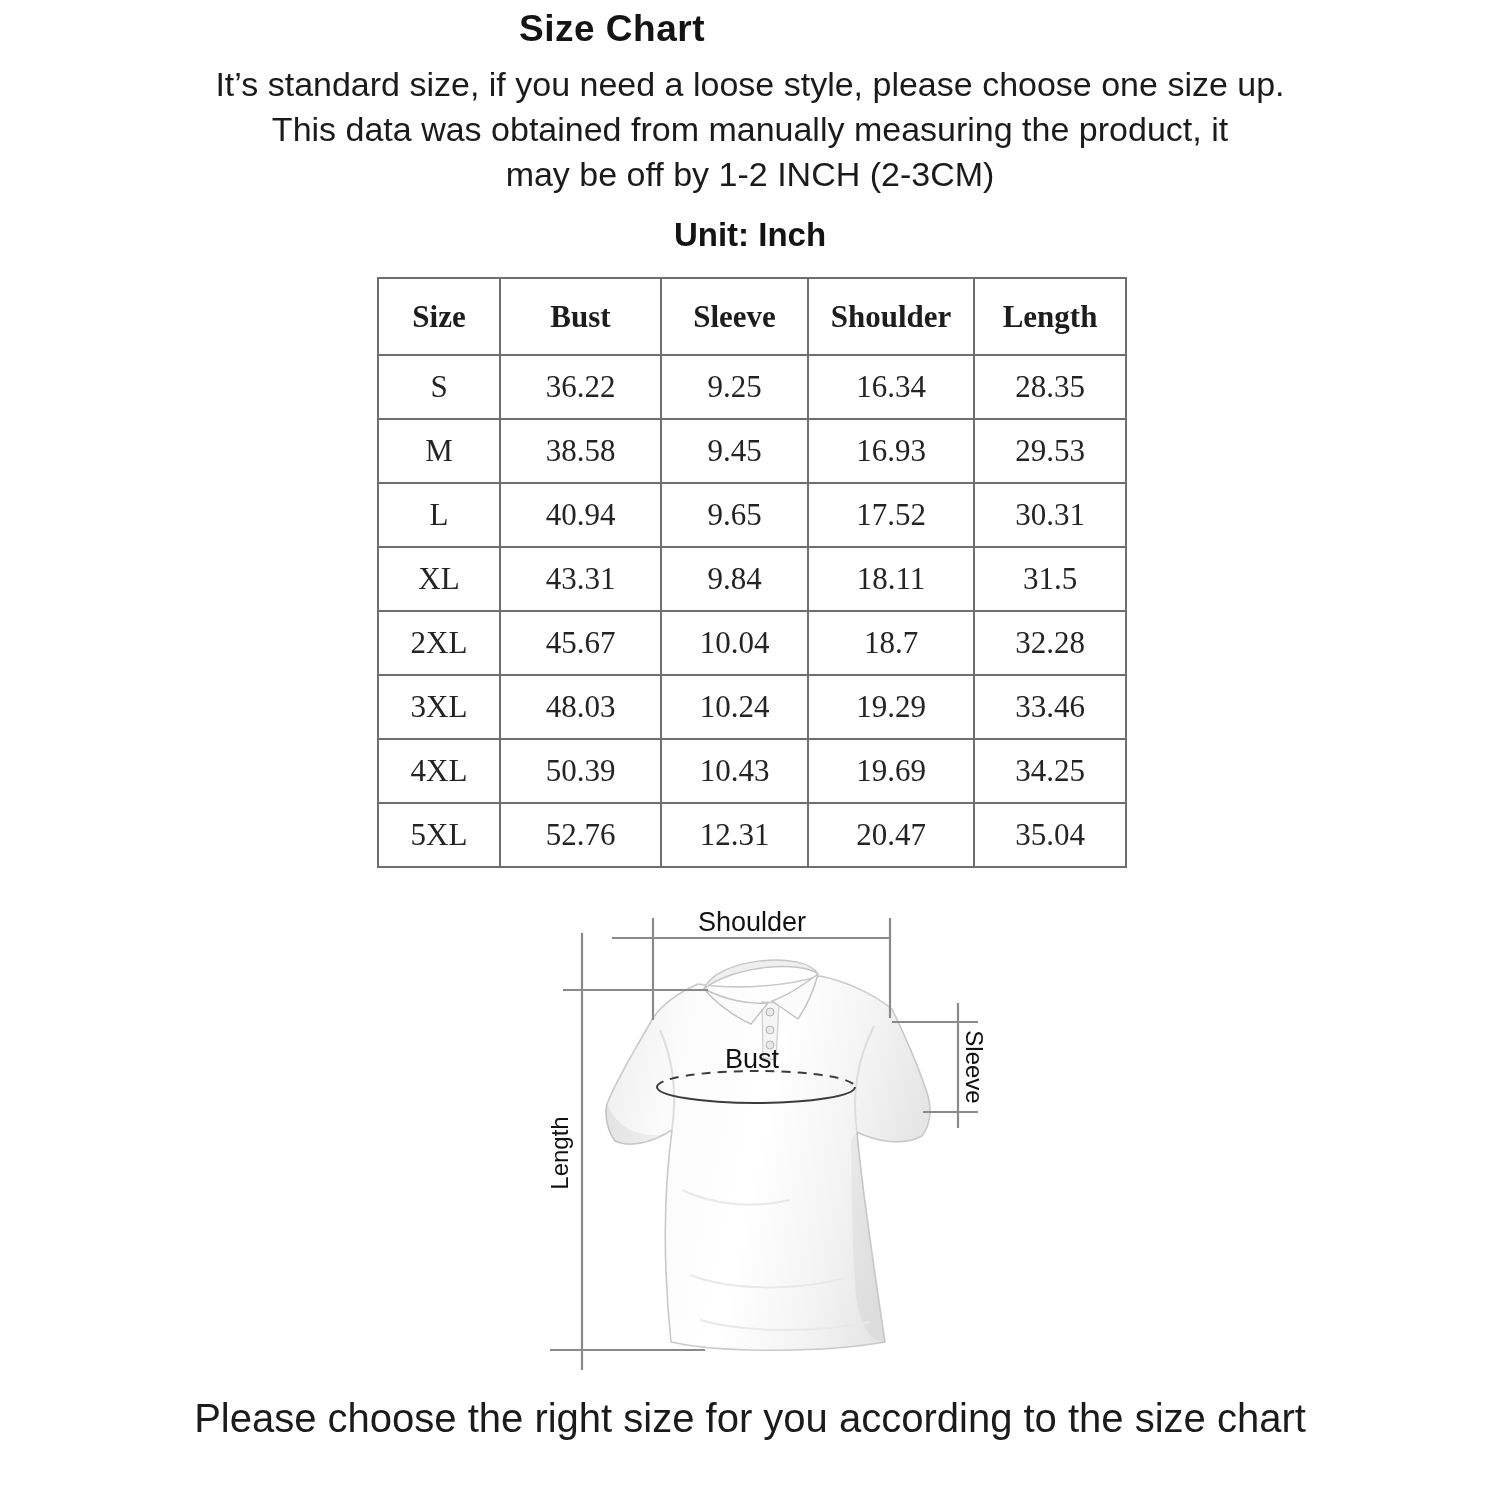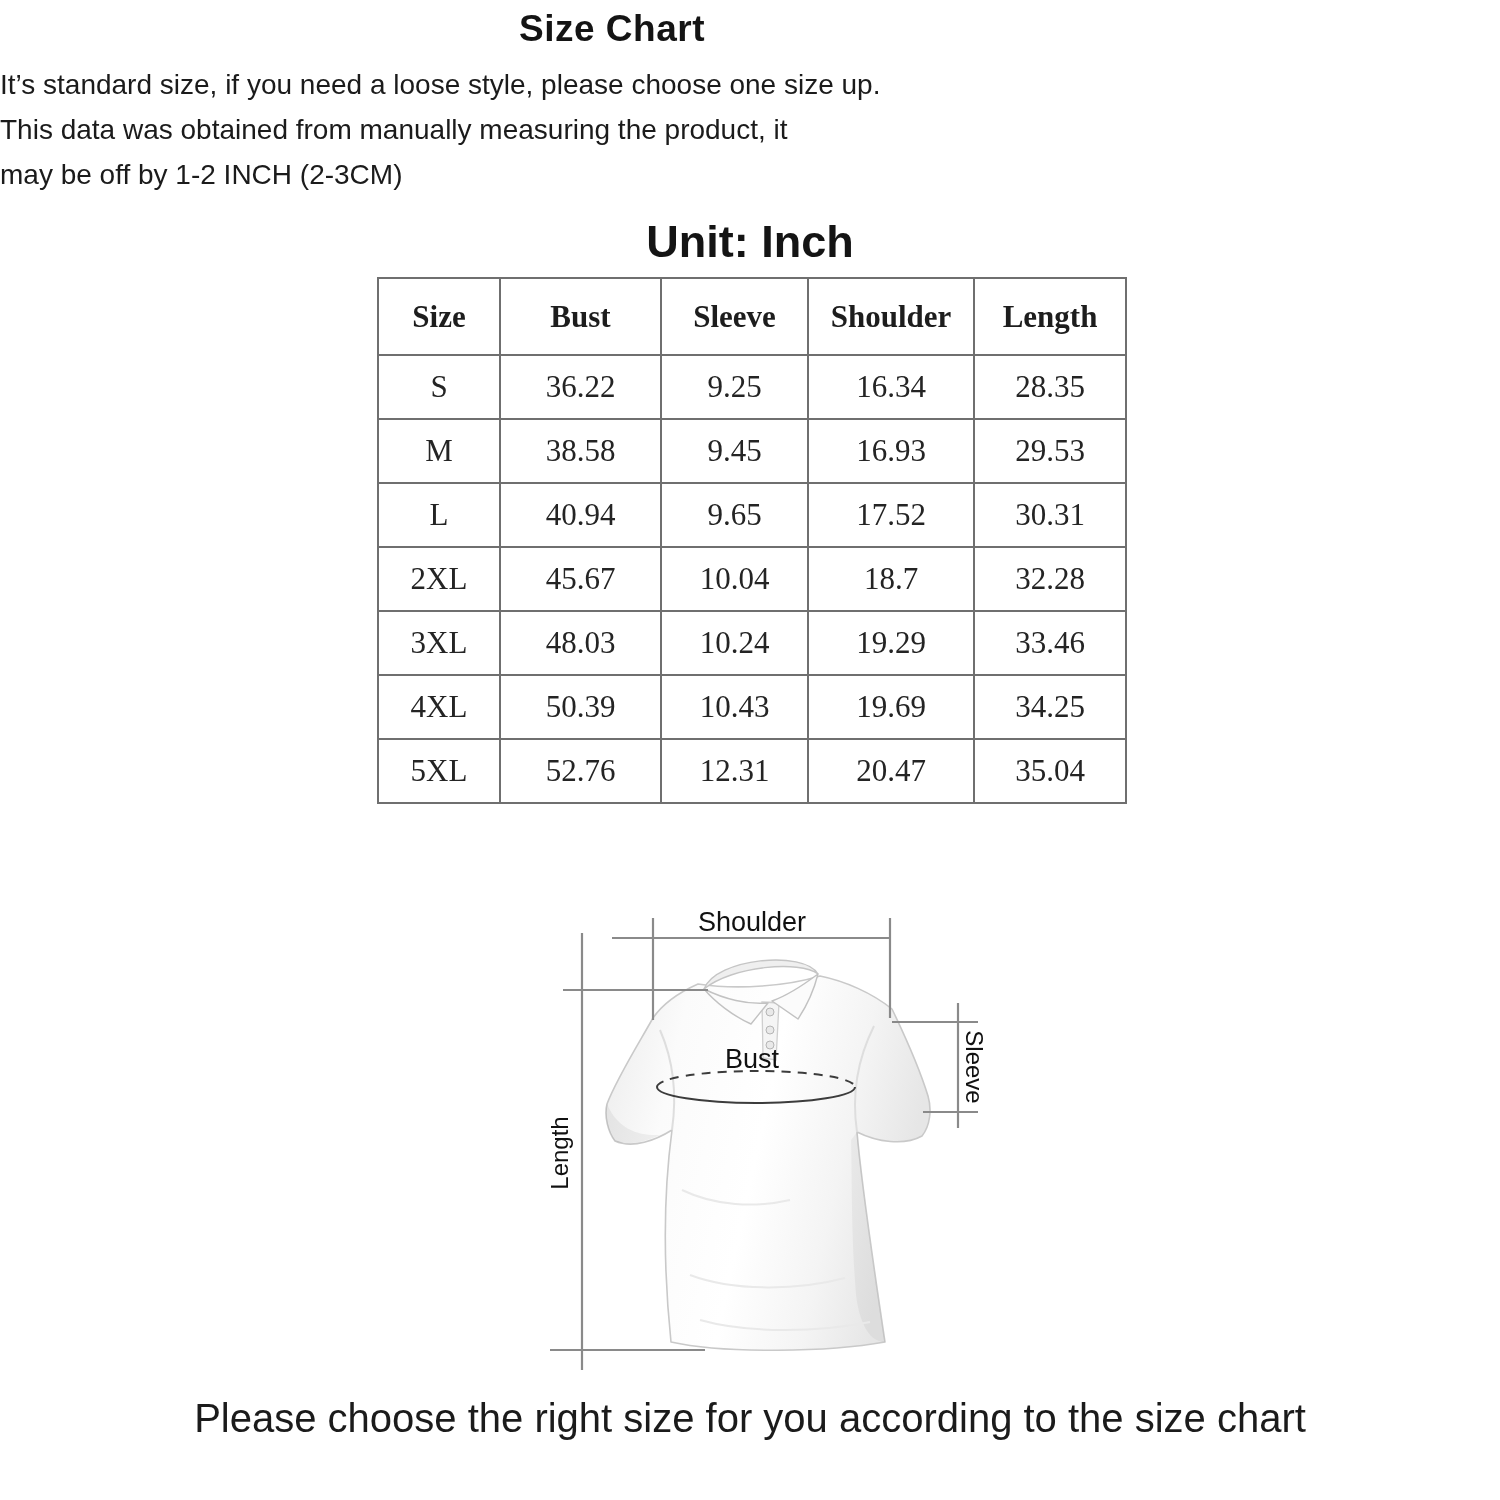--- a/index.html
+++ b/index.html
@@ -19,25 +19,25 @@
     overflow:hidden;
   }
   .page-title{
     position:absolute;top:8px;left:0;width:1224px;
     margin:0;text-align:center;
     font-size:37px;font-weight:bold;color:#141414;
     letter-spacing:0.5px;
   }
   .intro{
     position:absolute;top:62px;left:0;width:1500px;
-    text-align:left;font-size:28px;line-height:45px;color:#1b1b1b;
+    text-align:center;font-size:34px;line-height:45px;color:#1b1b1b;
   }
   .unit-label{
     position:absolute;top:216px;left:0;width:1500px;
-    text-align:center;font-size:45px;font-weight:bold;color:#141414;
+    text-align:center;font-size:33px;font-weight:bold;color:#141414;
   }
   table.size-table{
     position:absolute;top:277px;left:377px;
     border-collapse:collapse;table-layout:fixed;
     background:#ffffff;
     font-family:Liberation Serif, serif;
   }
   .size-table th,.size-table td{
     border:2px solid var(--table-border);
     text-align:center;vertical-align:middle;
@@ -107,20 +107,27 @@
         <td>9.45</td>
         <td>16.93</td>
         <td>29.53</td>
       </tr>
       <tr>
         <td>L</td>
         <td>40.94</td>
         <td>9.65</td>
         <td>17.52</td>
         <td>30.31</td>
+      </tr>
+      <tr>
+        <td>XL</td>
+        <td>43.31</td>
+        <td>9.84</td>
+        <td>18.11</td>
+        <td>31.5</td>
       </tr>
       <tr>
         <td>2XL</td>
         <td>45.67</td>
         <td>10.04</td>
         <td>18.7</td>
         <td>32.28</td>
       </tr>
       <tr>
         <td>3XL</td>

